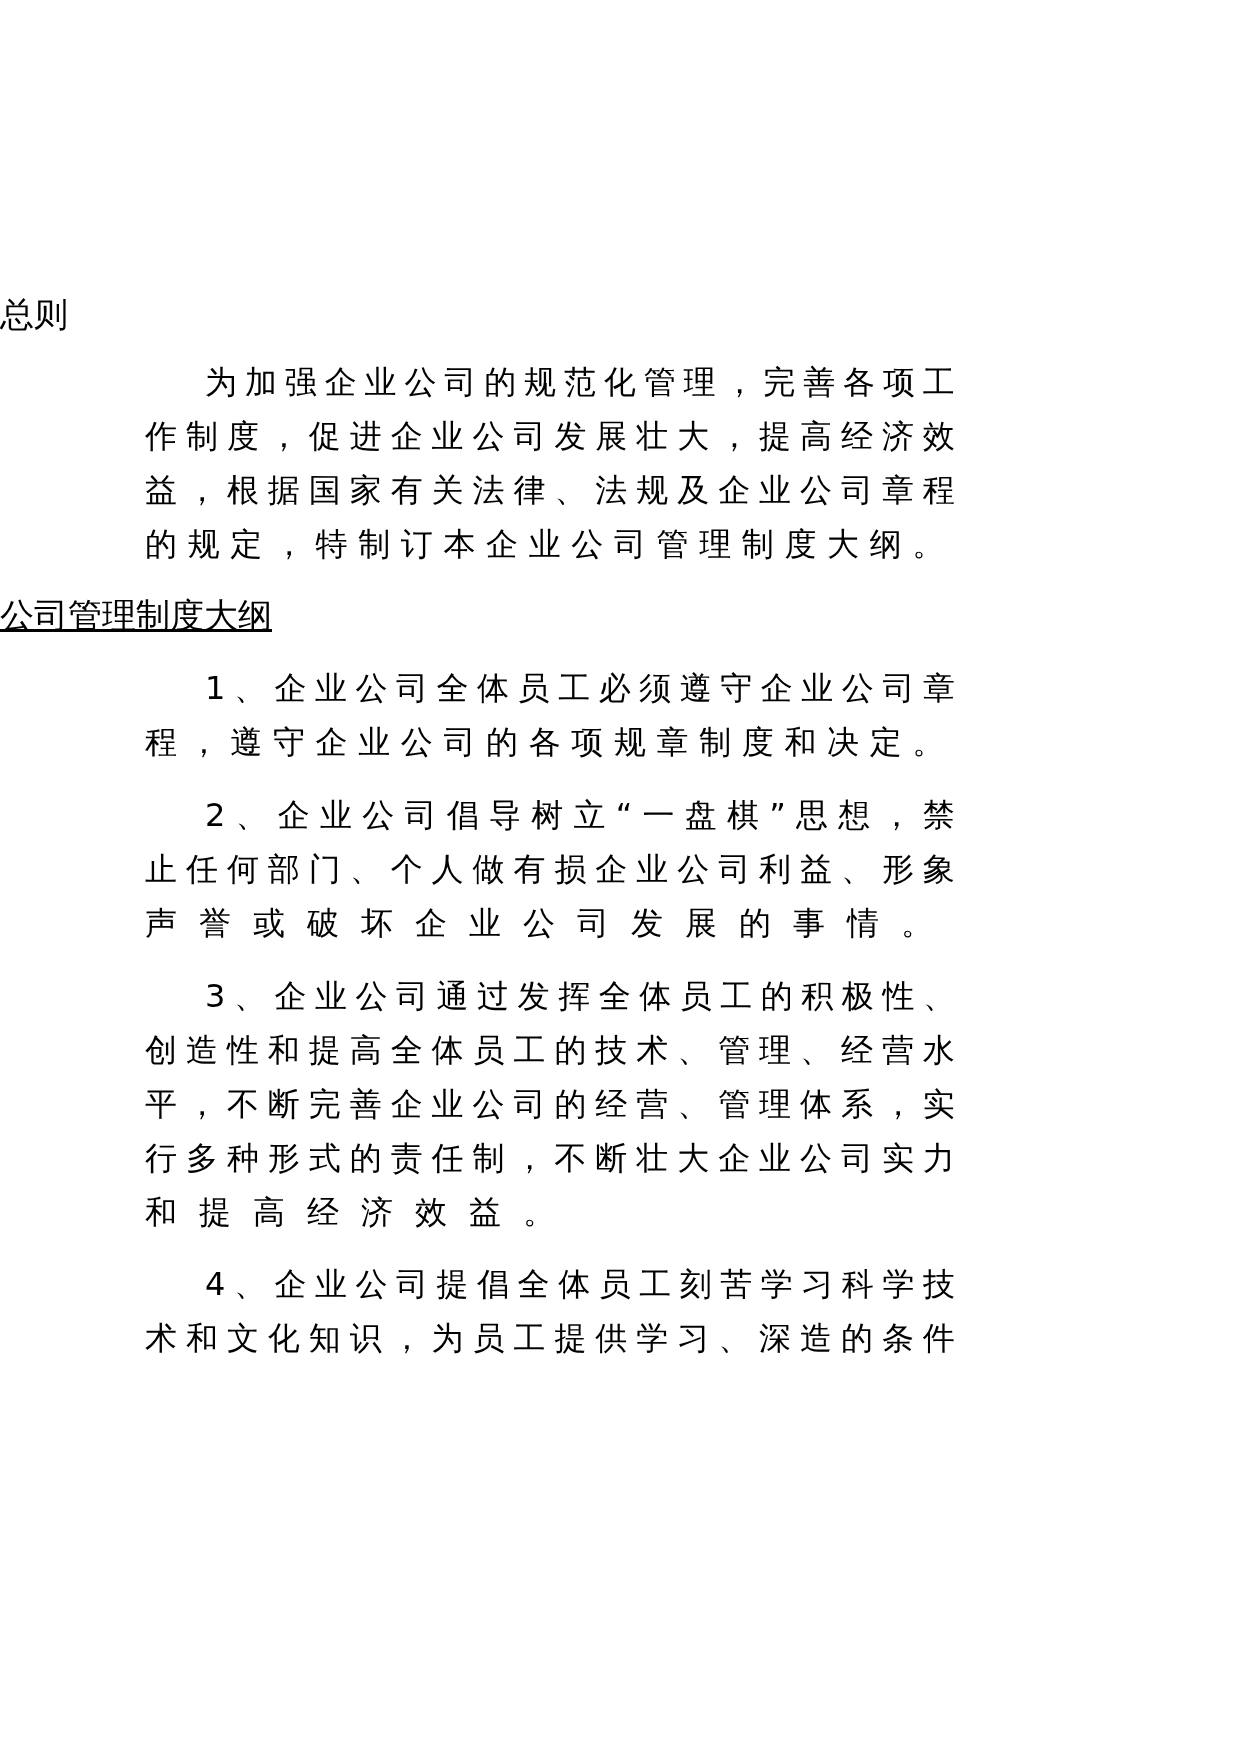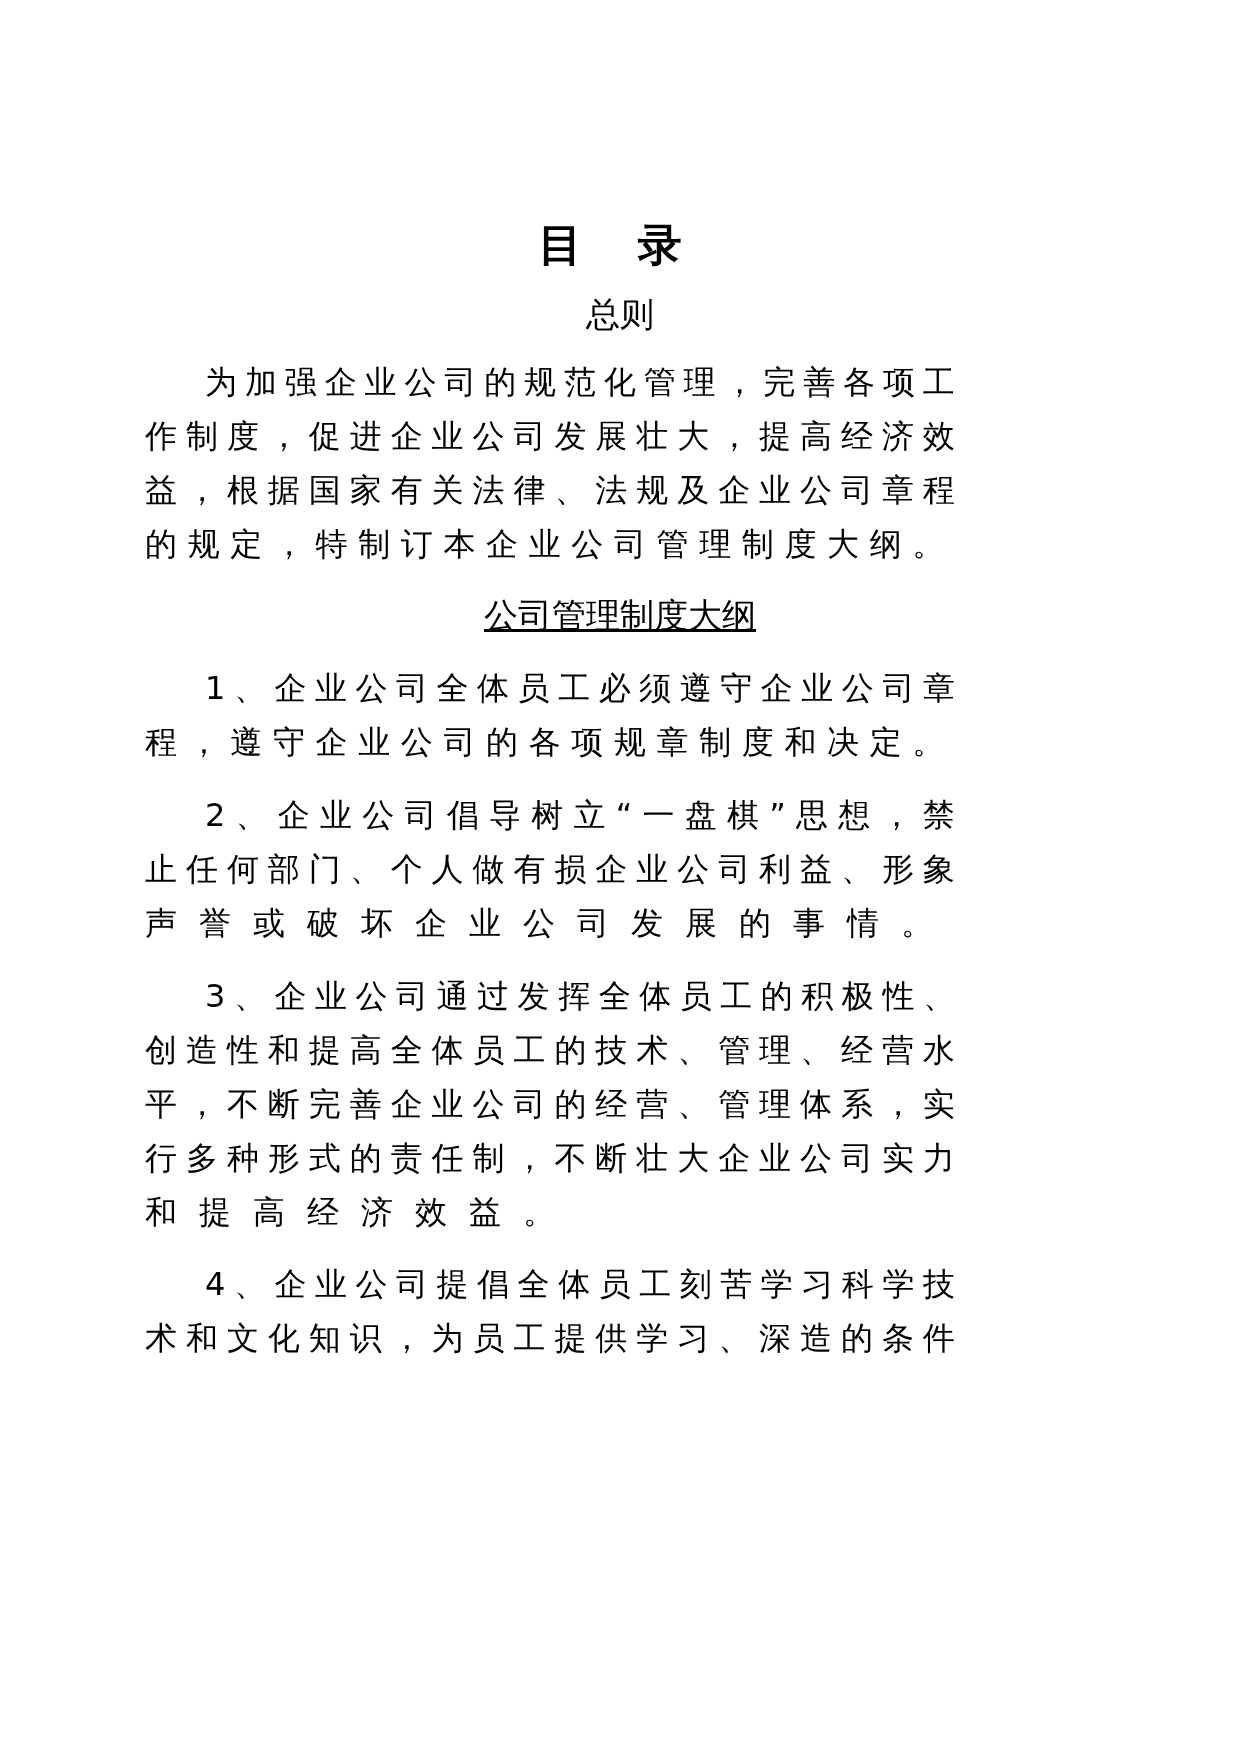--- a/index.html
+++ b/index.html
@@ -31,21 +31,21 @@
       font-size: 44px;
       font-weight: bold;
       letter-spacing: 20px;
       line-height: 60px;
       height: 60px;
     }
     .heading {
       position: absolute;
       left: 0;
       width: 1240px;
-      text-align: center;
+      text-align: left;
       font-size: 34px;
       line-height: 44px;
       height: 44px;
     }
     .line {
       position: absolute;
       left: 145px;
       width: 810px;
       height: 50px;
       font-size: 32px;
@@ -69,21 +69,20 @@
     }
     .line span {
       display: inline-block;
     }
   </style>
 </head>
 <body>
 
 <div class="page">
 
-  <div class="title">目 录</div>
 
   <div class="heading" style="top:292px;">总则</div>
 
   <div class="line indent" style="top:357px;">
       <span>为</span>
       <span>加</span>
       <span>强</span>
       <span>企</span>
       <span>业</span>
       <span>公</span>

